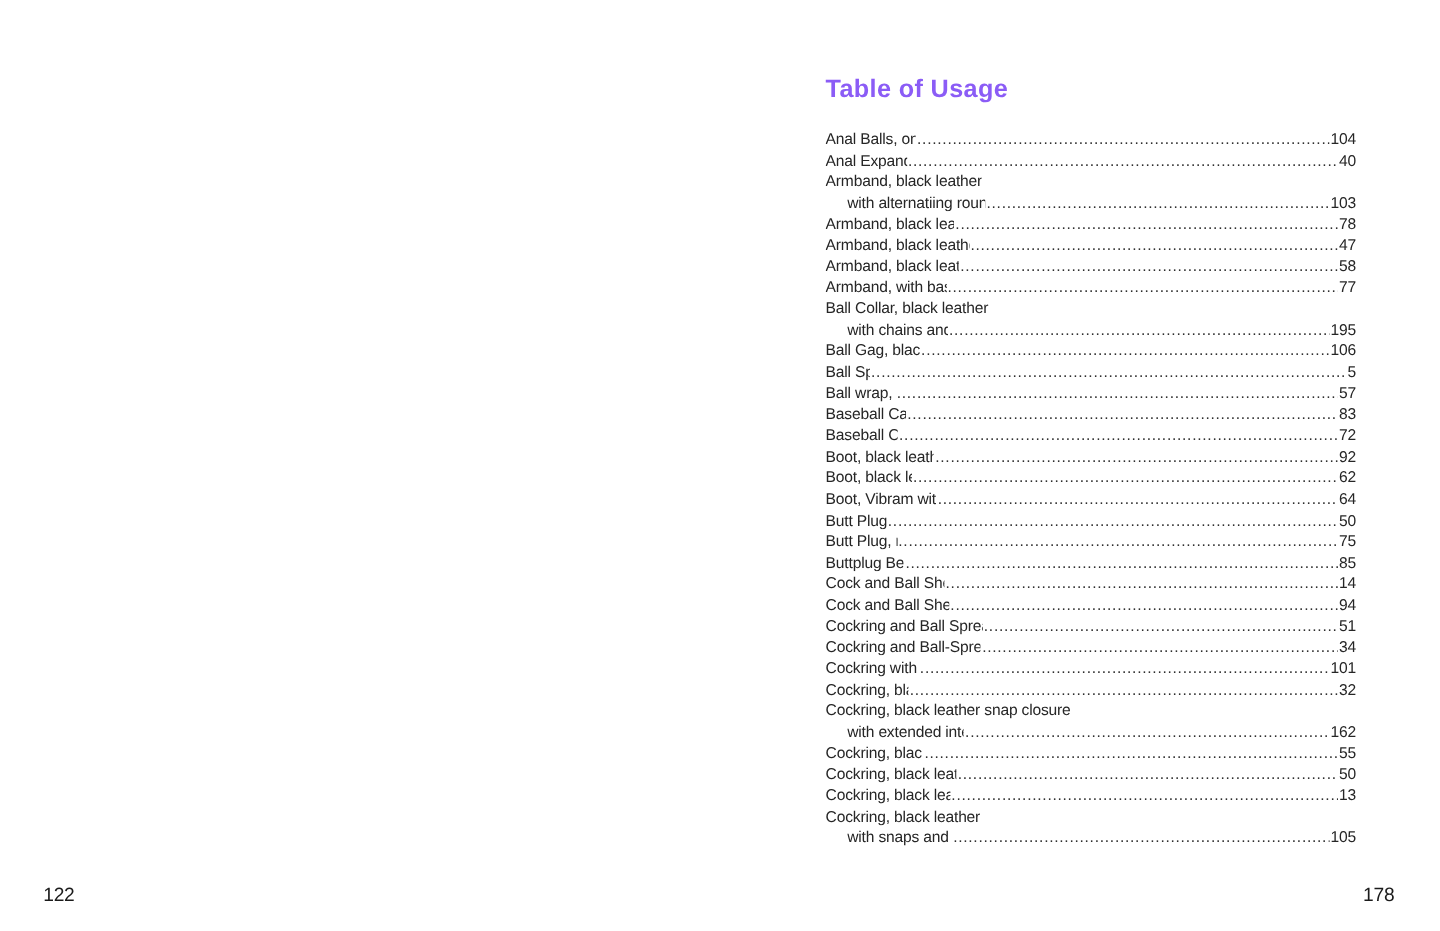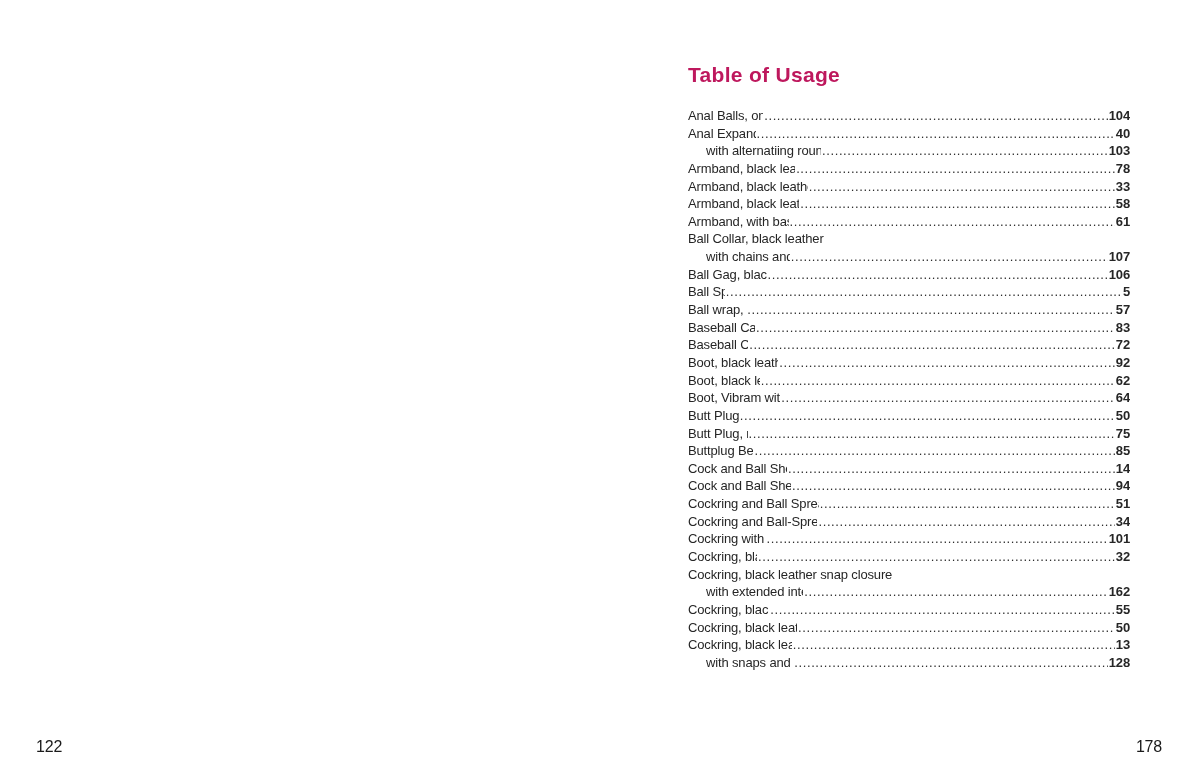--- a/index.html
+++ b/index.html
@@ -23,21 +23,21 @@
     position: absolute;
     left: 688px;
     top: 64px;
     width: 442px;
   }
   .page-title {
     font-size: 21px;
     line-height: 1;
     font-weight: bold;
     letter-spacing: 0.3px;
-    color: #be185d;
+    color: #8b5cf6;
     margin: 0 0 23px 0;
   }
   .toc {
     font-size: 13px;
     letter-spacing: -0.15px;
     color: #262626;
   }
   .toc-row {
     display: flex;
     align-items: baseline;
@@ -60,21 +60,20 @@
     min-width: 6px;
   }
   .toc-dots::after {
     content: "....................................................................................................................................................................................................";
     letter-spacing: 0.6px;
     color: #2e2e2e;
   }
   .toc-page {
     white-space: nowrap;
     flex: 0 0 auto;
-    font-weight: bold;
   }
   .page-num {
     position: absolute;
     top: 738px;
     font-size: 16px;
     letter-spacing: -0.2px;
     color: #1b1b1b;
   }
   .page-num-left {
     left: 36px;
@@ -96,53 +95,57 @@
         <div class="toc-row">
     <span class="toc-label">Anal Balls, on black leather cord</span>
     <span class="toc-dots"></span>
     <span class="toc-page">104</span>
   </div>
         <div class="toc-row">
     <span class="toc-label">Anal Expander, Screw Type</span>
     <span class="toc-dots"></span>
     <span class="toc-page">40</span>
   </div>
+        <div class="toc-row">
+    <span class="toc-label">Armband, black leather</span>
+
+  </div>
         <div class="toc-row indent">
     <span class="toc-label">with alternatiing round and elongated hexagonal decoration</span>
     <span class="toc-dots"></span>
     <span class="toc-page">103</span>
   </div>
         <div class="toc-row">
     <span class="toc-label">Armband, black leather with pyramidal decoration</span>
     <span class="toc-dots"></span>
     <span class="toc-page">78</span>
   </div>
         <div class="toc-row">
     <span class="toc-label">Armband, black leather with rectangular metal embossing</span>
     <span class="toc-dots"></span>
-    <span class="toc-page">33</span>
+    <span class="toc-page">47</span>
   </div>
         <div class="toc-row">
     <span class="toc-label">Armband, black leather with round metal embossing</span>
     <span class="toc-dots"></span>
     <span class="toc-page">58</span>
   </div>
         <div class="toc-row">
     <span class="toc-label">Armband, with basket-weave style decoration</span>
     <span class="toc-dots"></span>
-    <span class="toc-page">61</span>
+    <span class="toc-page">77</span>
   </div>
         <div class="toc-row">
     <span class="toc-label">Ball Collar, black leather</span>
 
   </div>
         <div class="toc-row indent">
     <span class="toc-label">with chains and weight attachment ring</span>
     <span class="toc-dots"></span>
-    <span class="toc-page">107</span>
+    <span class="toc-page">195</span>
   </div>
         <div class="toc-row">
     <span class="toc-label">Ball Gag, black leather with snaps</span>
     <span class="toc-dots"></span>
     <span class="toc-page">106</span>
   </div>
         <div class="toc-row">
     <span class="toc-label">Ball Spreader</span>
     <span class="toc-dots"></span>
     <span class="toc-page">5</span>
@@ -239,23 +242,27 @@
         <div class="toc-row">
     <span class="toc-label">Cockring, black leather with rectangular decoration</span>
     <span class="toc-dots"></span>
     <span class="toc-page">50</span>
   </div>
         <div class="toc-row">
     <span class="toc-label">Cockring, black leather with round raised snaps</span>
     <span class="toc-dots"></span>
     <span class="toc-page">13</span>
   </div>
+        <div class="toc-row">
+    <span class="toc-label">Cockring, black leather</span>
+
+  </div>
         <div class="toc-row indent">
     <span class="toc-label">with snaps and extended chain and hook</span>
     <span class="toc-dots"></span>
-    <span class="toc-page">128</span>
+    <span class="toc-page">105</span>
   </div>
       </div>
   </div>
 
   <div class="page-num page-num-right">178</div>
 
 </div>
 
 </body></html>

